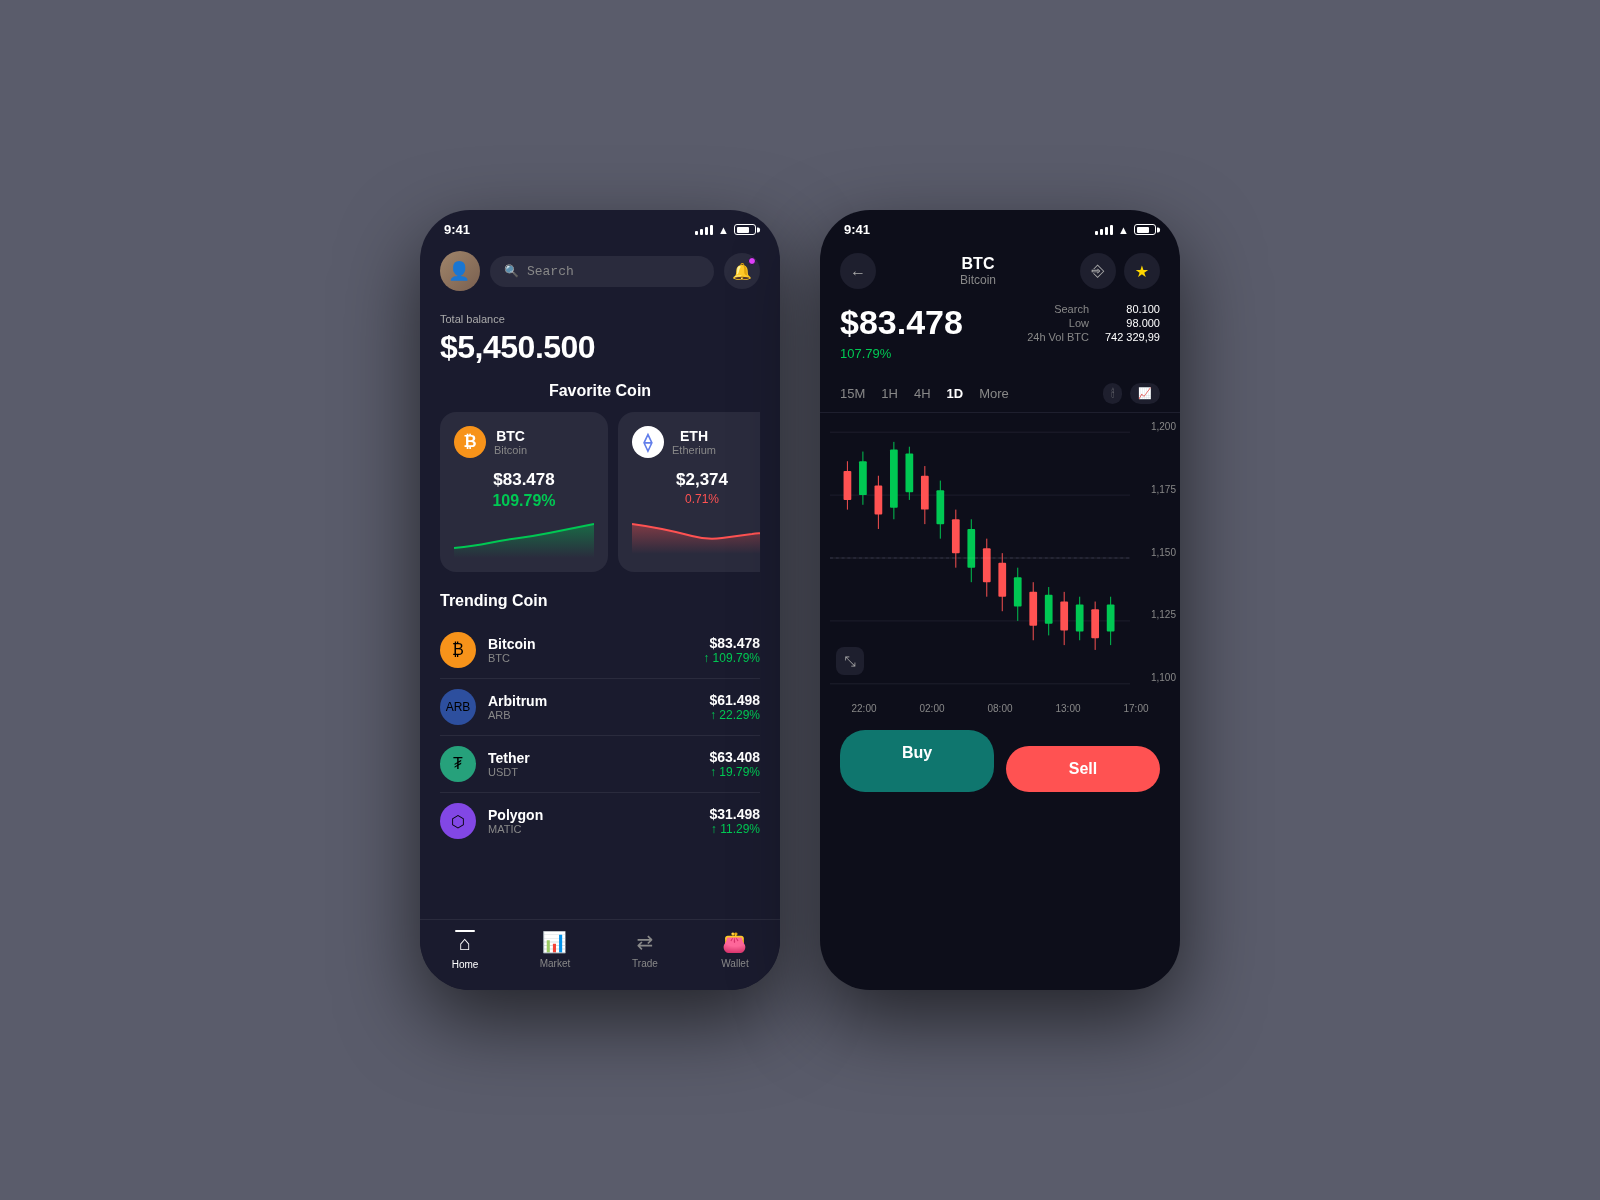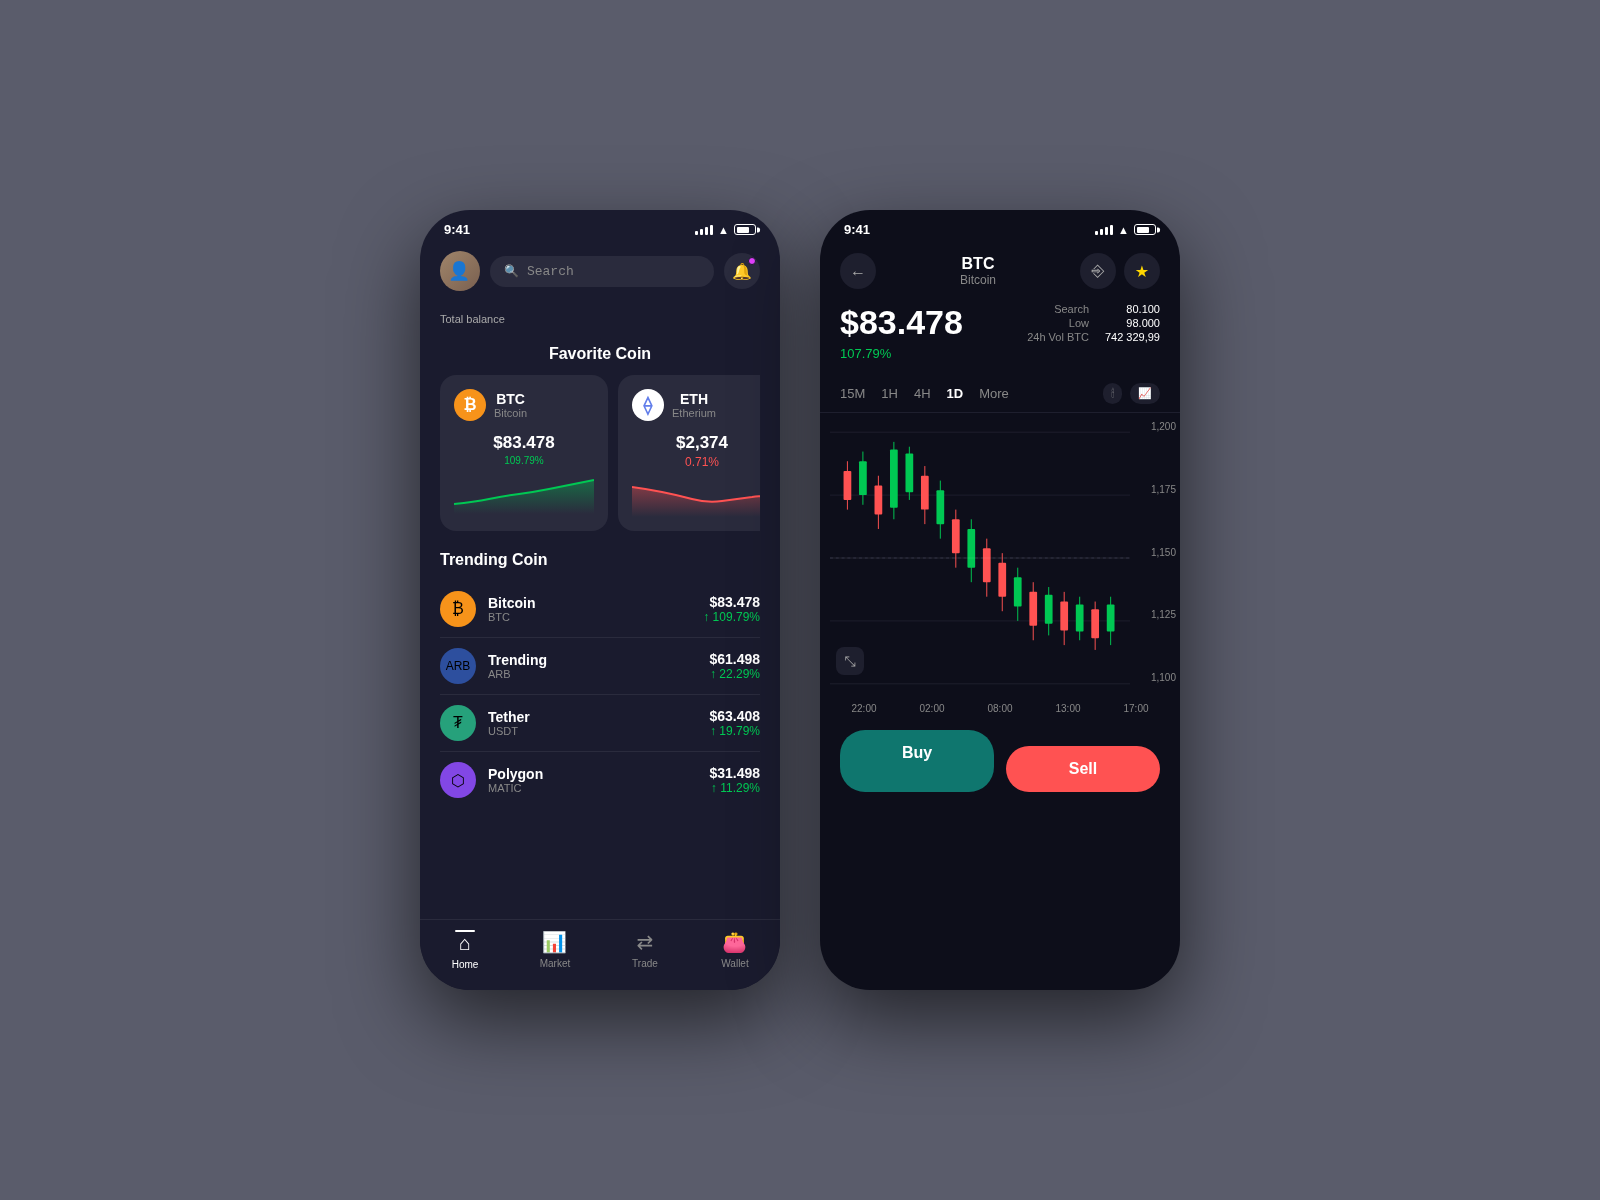--- a/index.html
+++ b/index.html
@@ -149,21 +149,21 @@
       display: flex; align-items: center; justify-content: center;
       font-size: 16px;
       font-weight: 700;
       flex-shrink: 0;
     }
     .btc-icon { background: #f7931a; color: #fff; }
     .eth-icon { background: #fff; color: #627eea; font-size: 18px; }
     .coin-name-block .coin-symbol { color: #fff; font-size: 14px; font-weight: 700; }
     .coin-name-block .coin-full { color: #888; font-size: 11px; }
     .coin-price { color: #fff; font-size: 17px; font-weight: 700; margin-bottom: 2px; }
-    .coin-change-green { color: #00c853; font-size: 10px; margin-bottom: 8px; }
+    .coin-change-green { color: #00c853; font-size: 16px; margin-bottom: 8px; font-weight: bold; }
     .coin-change-red { color: #ff5252; font-size: 12px; margin-bottom: 8px; }
 
     
     .mini-chart { height: 40px; }
 
     
     .trending-section { padding: 0 20px; }
     .trending-item {
       display: flex;
       align-items: center;
@@ -360,20 +360,21 @@
       <span style="color:#888;font-size:13px;font-family:Liberation Mono, monospace;">Search</span>
     </div>
     <div class="notif-btn">
       <span>🔔</span>
       <div class="notif-dot"></div>
     </div>
   </div>
 
   <div class="balance-section">
     <div class="balance-label">Total balance</div>
+    <div class="balance-amount">$5,450.500</div>
   </div>
 
   <div class="favorite-section">
     <div class="section-title">Favorite Coin</div>
     <div class="favorite-cards">
 
       <div class="fav-card">
         <div class="coin-header">
           <div class="coin-icon btc-icon">₿</div>
           <div class="coin-name-block">
@@ -434,21 +435,21 @@
       </div>
       <div class="trending-price">
         <div class="price">$83.478</div>
         <div class="change">↑ 109.79%</div>
       </div>
     </div>
 
     <div class="trending-item">
       <div class="trending-icon" style="background:#2d4f9e; font-size:12px;">ARB</div>
       <div class="trending-name">
-        <div class="name">Trending</div>
+        <div class="name">Arbitrum</div>
         <div class="symbol">ARB</div>
       </div>
       <div class="trending-price">
         <div class="price">$61.498</div>
         <div class="change">↑ 22.29%</div>
       </div>
     </div>
 
     <div class="trending-item">
       <div class="trending-icon" style="background:#26a17b;">₮</div>

